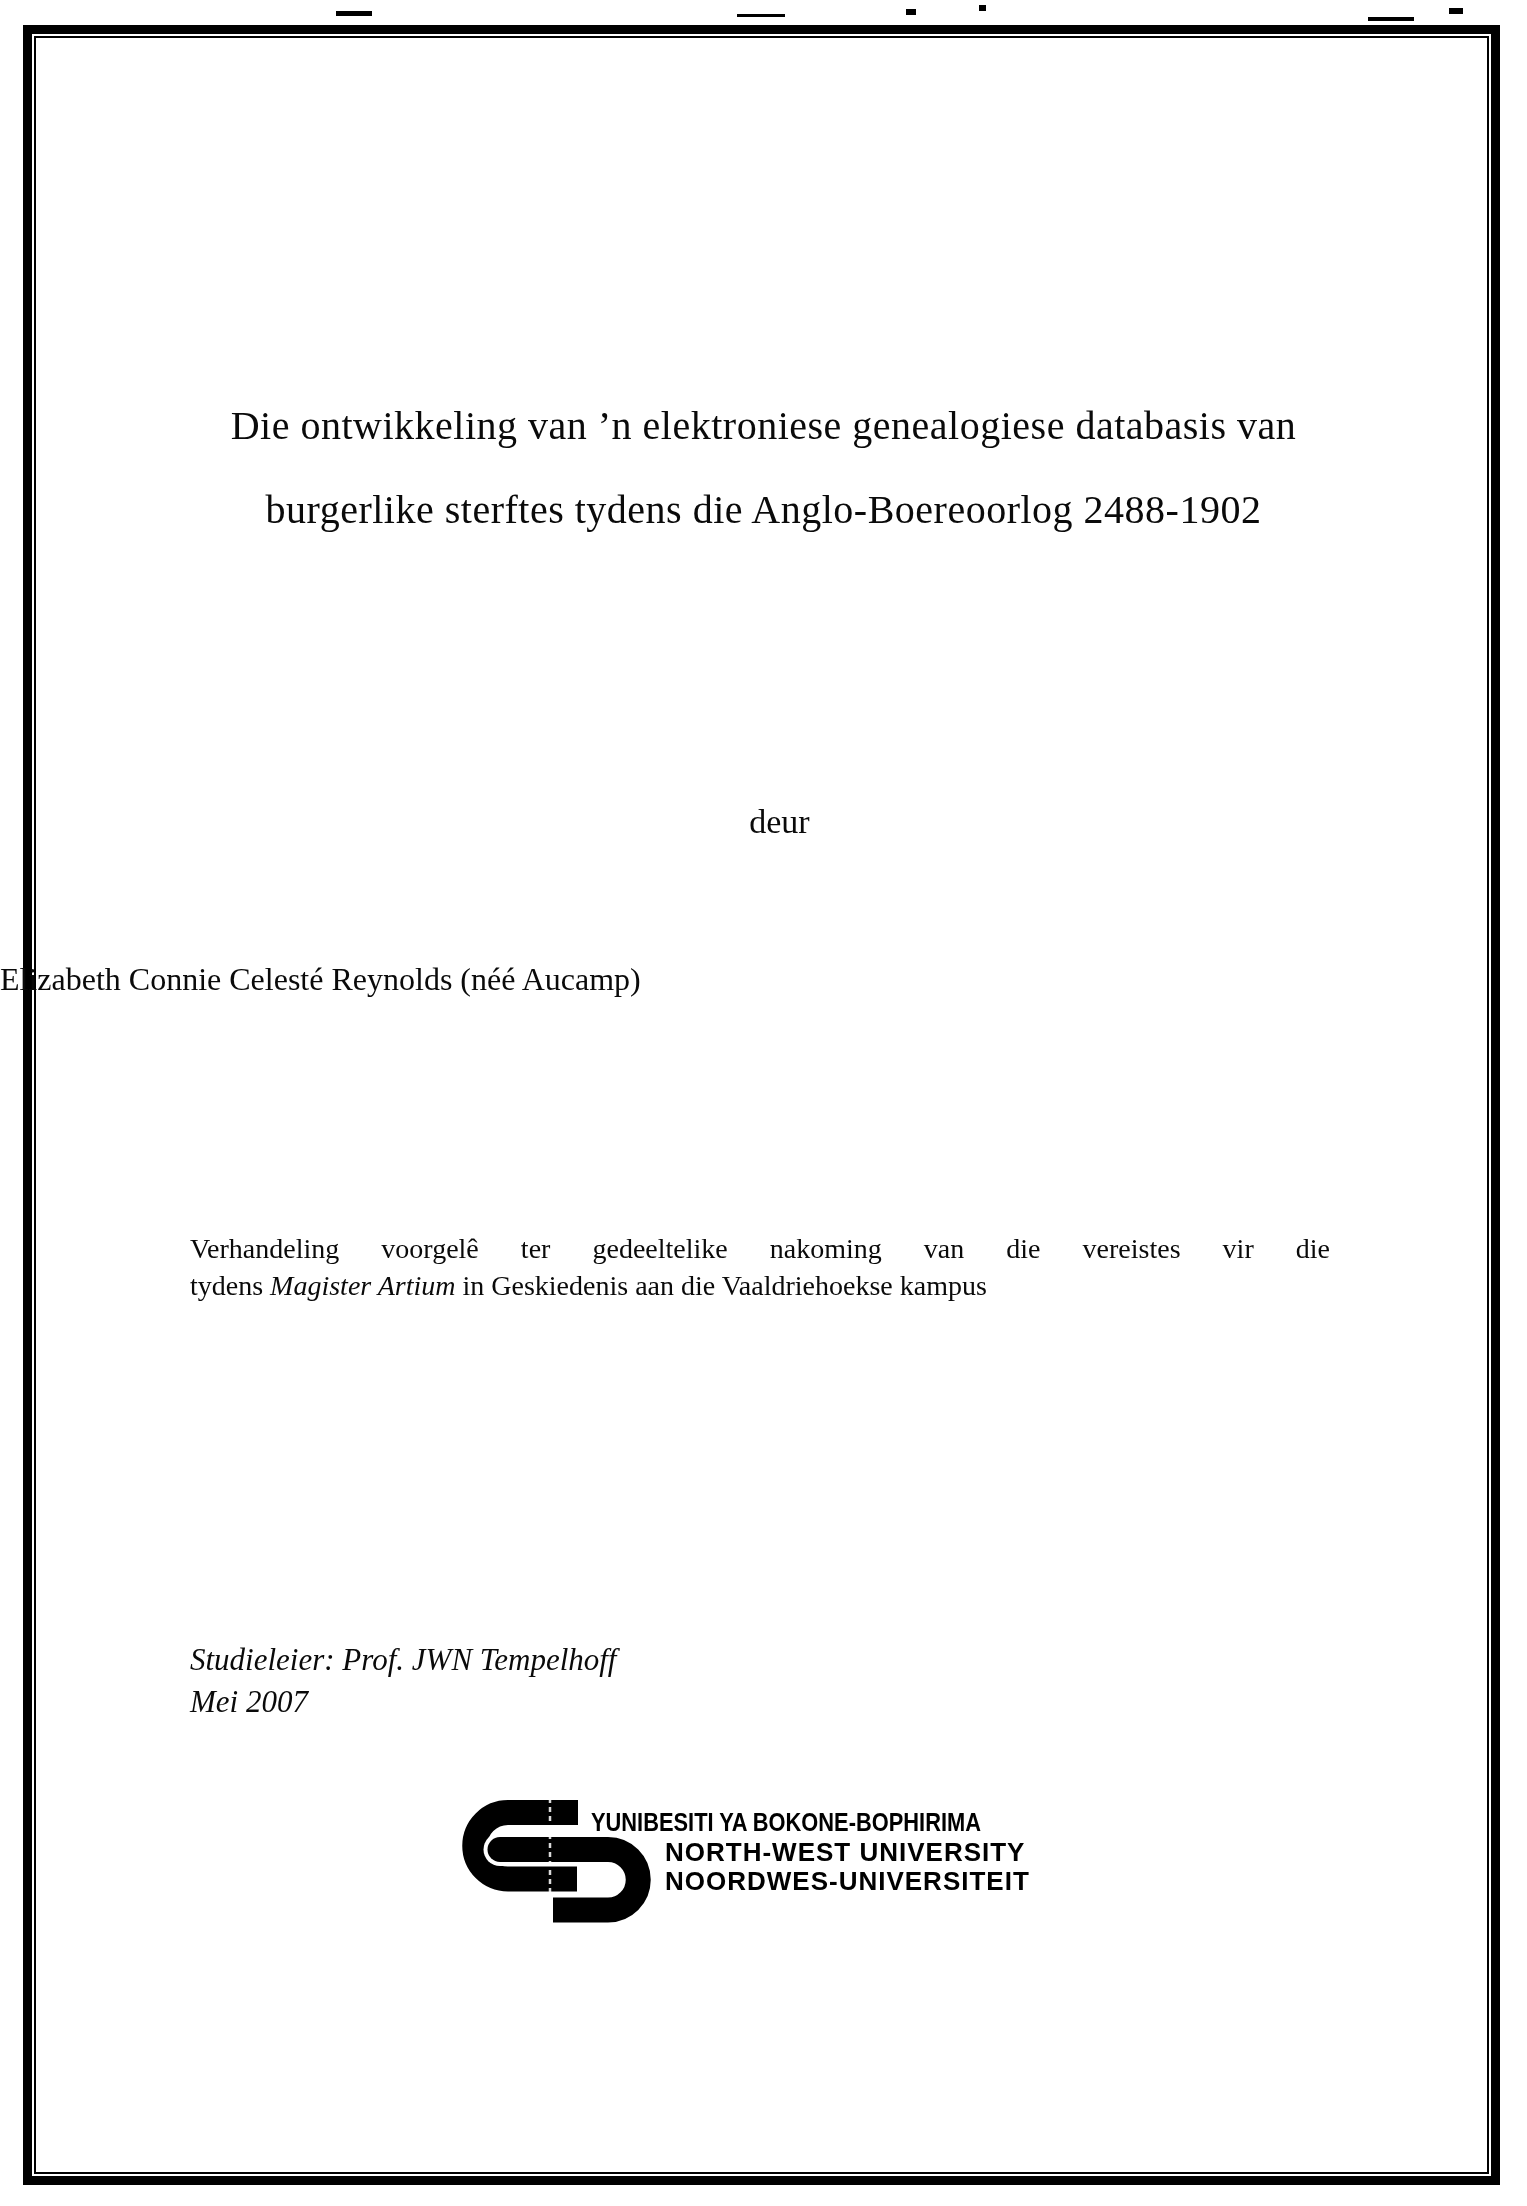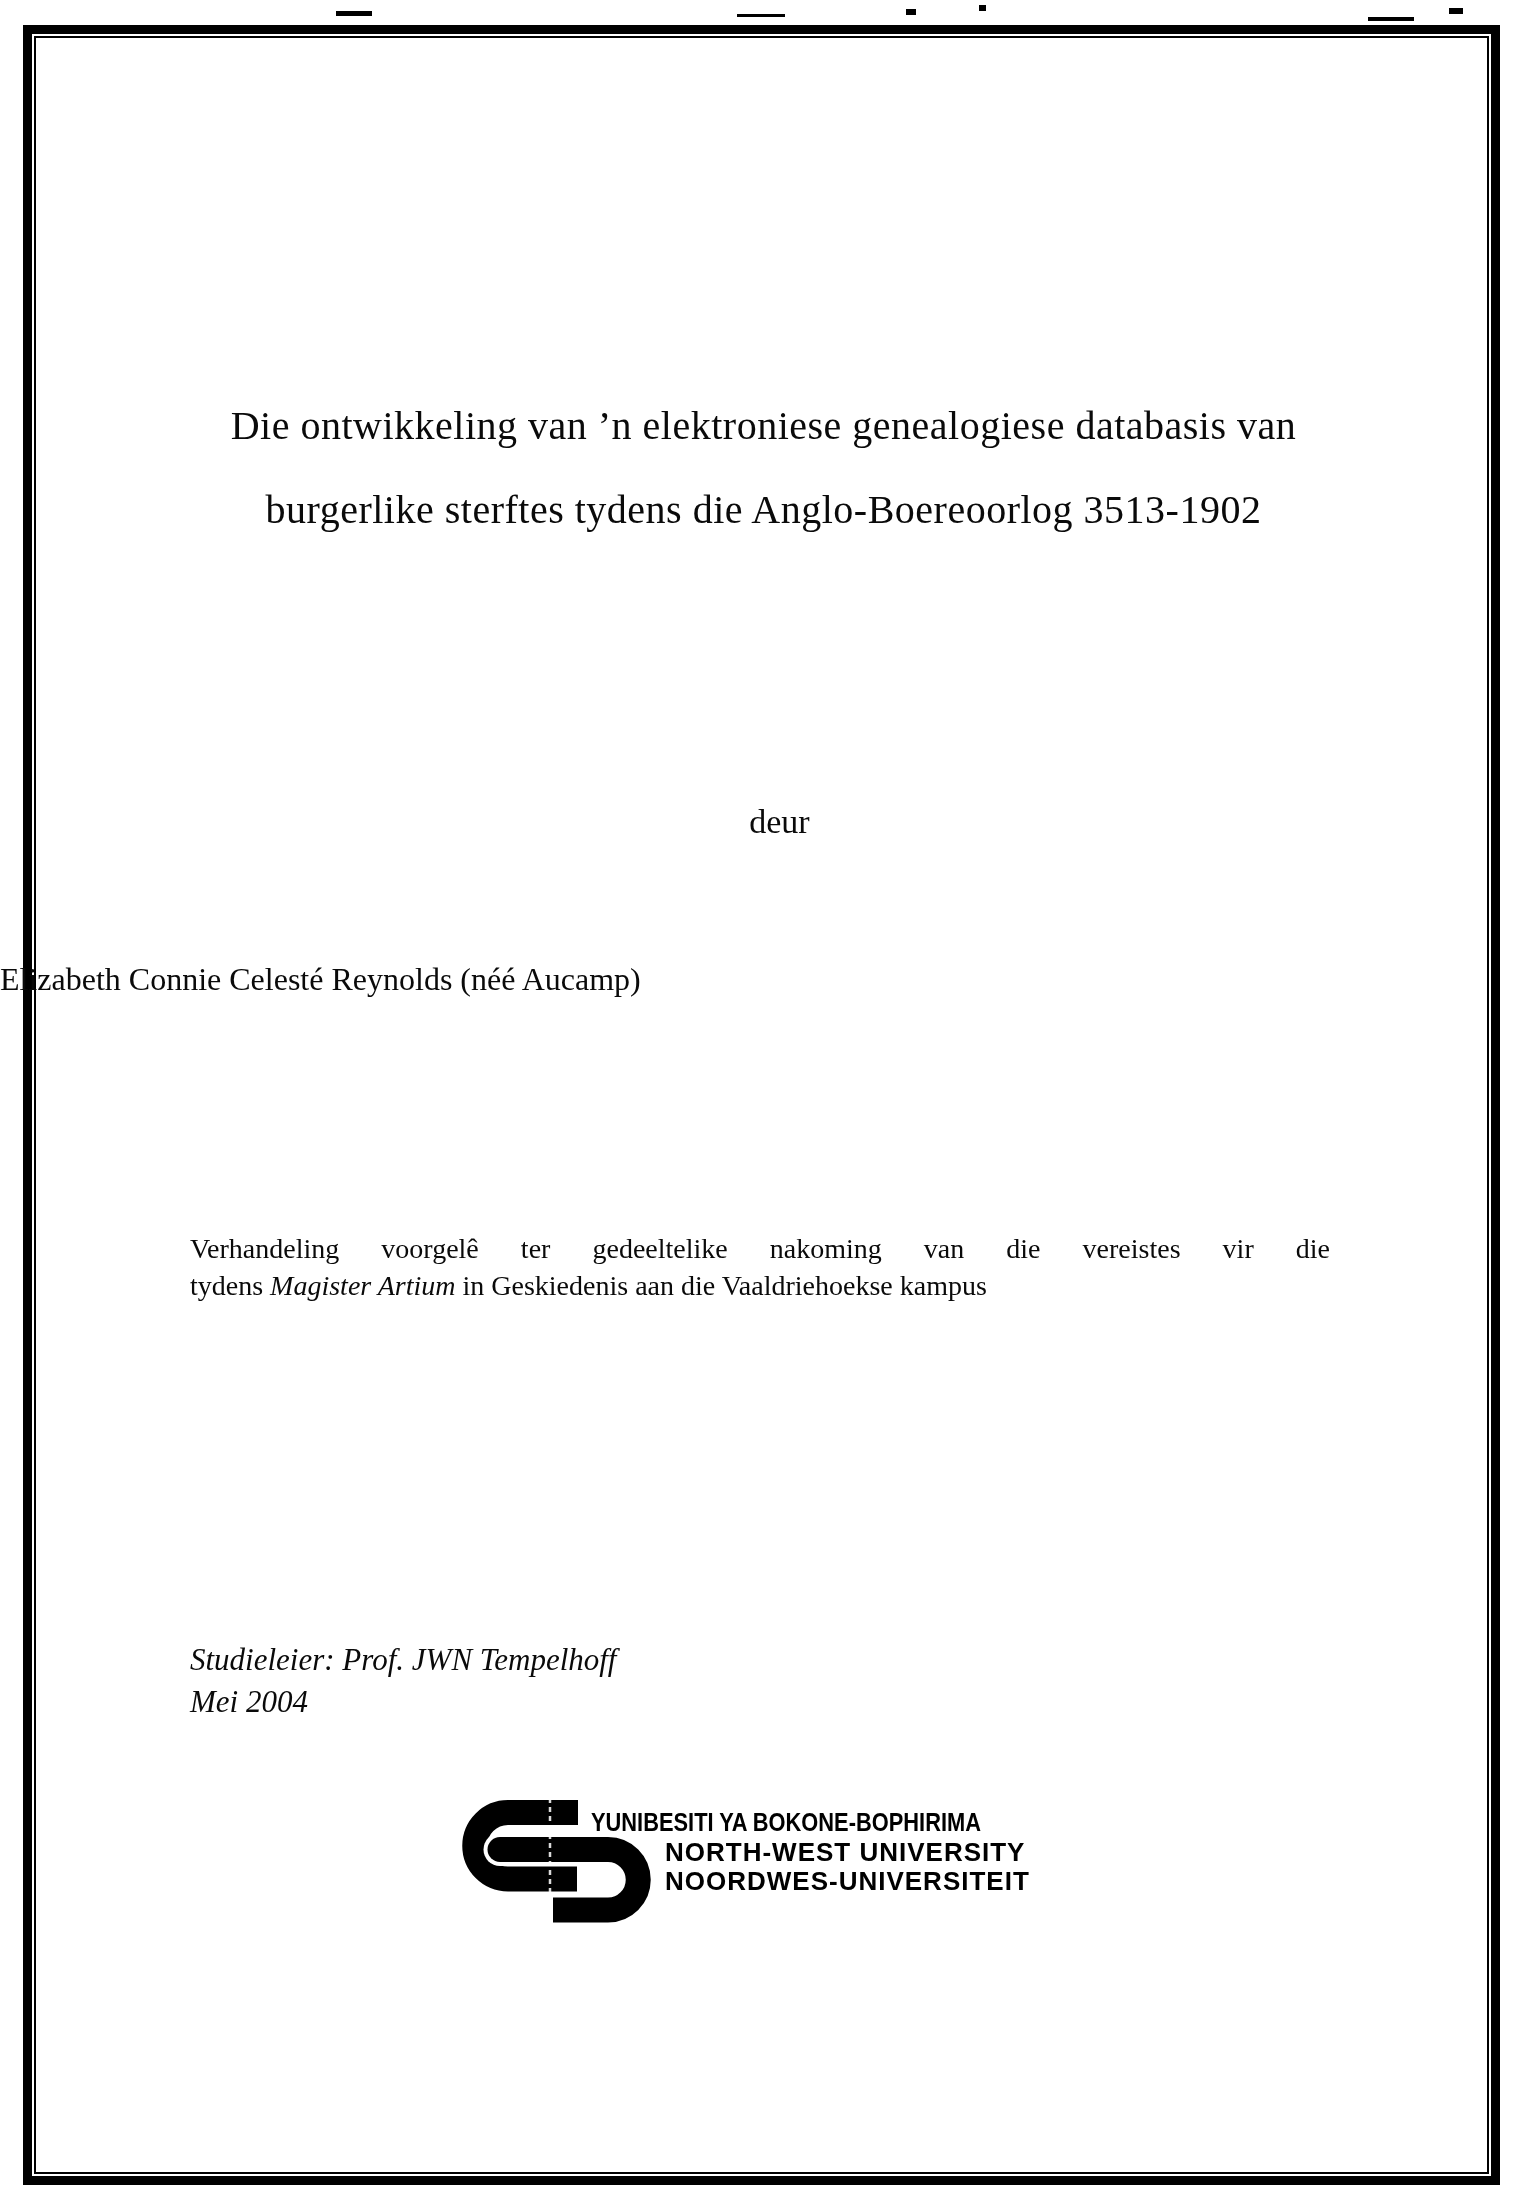--- a/index.html
+++ b/index.html
@@ -102,34 +102,34 @@
   <div class="speck" style="left:979px; top:5px; width:7px; height:6px;"></div>
   <div class="speck" style="left:1368px; top:17px; width:46px; height:4px;"></div>
   <div class="speck" style="left:1449px; top:8px; width:14px; height:6px;"></div>
 
   <div class="frame-outer">
     <div class="frame-inner"></div>
   </div>
 
   <div class="title-block">
     <div>Die ontwikkeling van ’n elektroniese genealogiese databasis van</div>
-    <div>burgerlike sterftes tydens die Anglo-Boereoorlog 3513-1902</div>
+    <div>burgerlike sterftes tydens die Anglo-Boereoorlog 2488-1902</div>
   </div>
 
   <div class="byline">deur</div>
   <div class="author">Elizabeth Connie Celesté Reynolds (néé Aucamp)</div>
 
   <div class="statement">
     <div class="justified">Verhandeling voorgelê ter gedeeltelike nakoming van die vereistes vir die</div>
     <div><span>tydens </span><i>Magister Artium</i><span> in Geskiedenis aan die Vaaldriehoekse kampus</span></div>
   </div>
 
   <div class="supervisor">
     <div>Studieleier: Prof. JWN Tempelhoff</div>
-    <div>Mei 2004</div>
+    <div>Mei 2007</div>
   </div>
 
   <div class="logo">
     <svg viewBox="0 0 200 132" width="200" height="132" aria-hidden="true">
 
       <path d="M 118 14.5 H 48 A 33.25 33.25 0 0 0 48 81 H 117" fill="none" stroke="#000" stroke-width="25"></path>
 
       <path d="M 40 51.5 H 148 A 30.25 30.25 0 0 1 148 112 H 93" fill="none" stroke="#fff" stroke-width="33"></path>
       <circle cx="40" cy="51.5" r="16.5" fill="#fff"></circle>
       <path d="M 40 51.5 H 148 A 30.25 30.25 0 0 1 148 112 H 93" fill="none" stroke="#000" stroke-width="25"></path>

